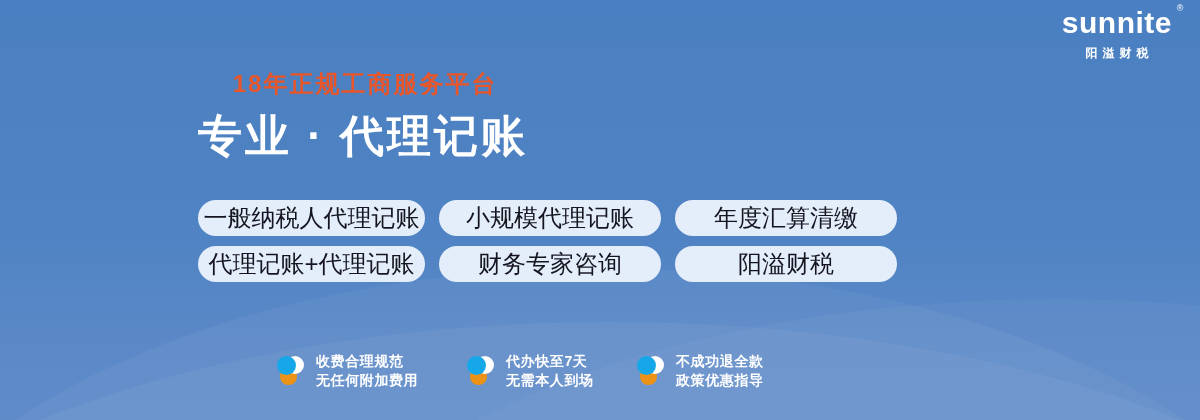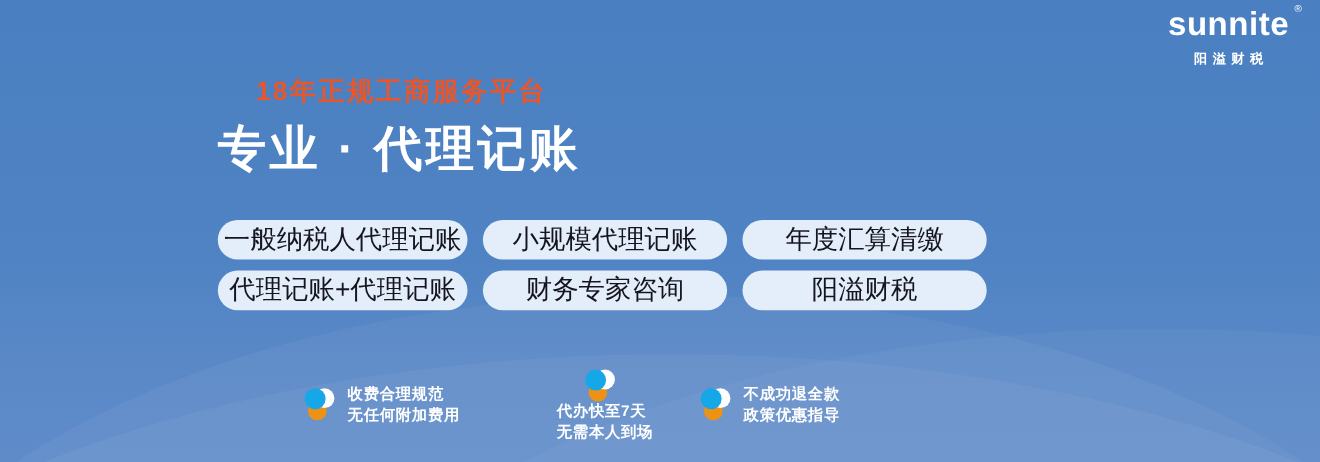--- a/index.html
+++ b/index.html
@@ -137,30 +137,30 @@
     box-sizing: border-box;
   }
   .tag.w1 { width: 227px; }
   .tag.w2 { width: 222px; }
   .tag.w3 { width: 222px; }
 
   
   #features {
     position: absolute;
     left: 275px;
-    top: 334px;
+    top: 352px;
     display: flex;
     gap: 0;
   }
   .feature {
     display: flex;
     align-items: center;
   }
   .feature.f1 { width: 190px; }
-  .feature.f2 { width: 170px; flex-direction: column; }
+  .feature.f2 { width: 170px; }
   .feature.f3 { width: 180px; }
 
   .feat-icon {
     position: relative;
     width: 30px;
     height: 34px;
     flex: 0 0 30px;
     margin-right: 11px;
   }
   .feat-icon .drop {

